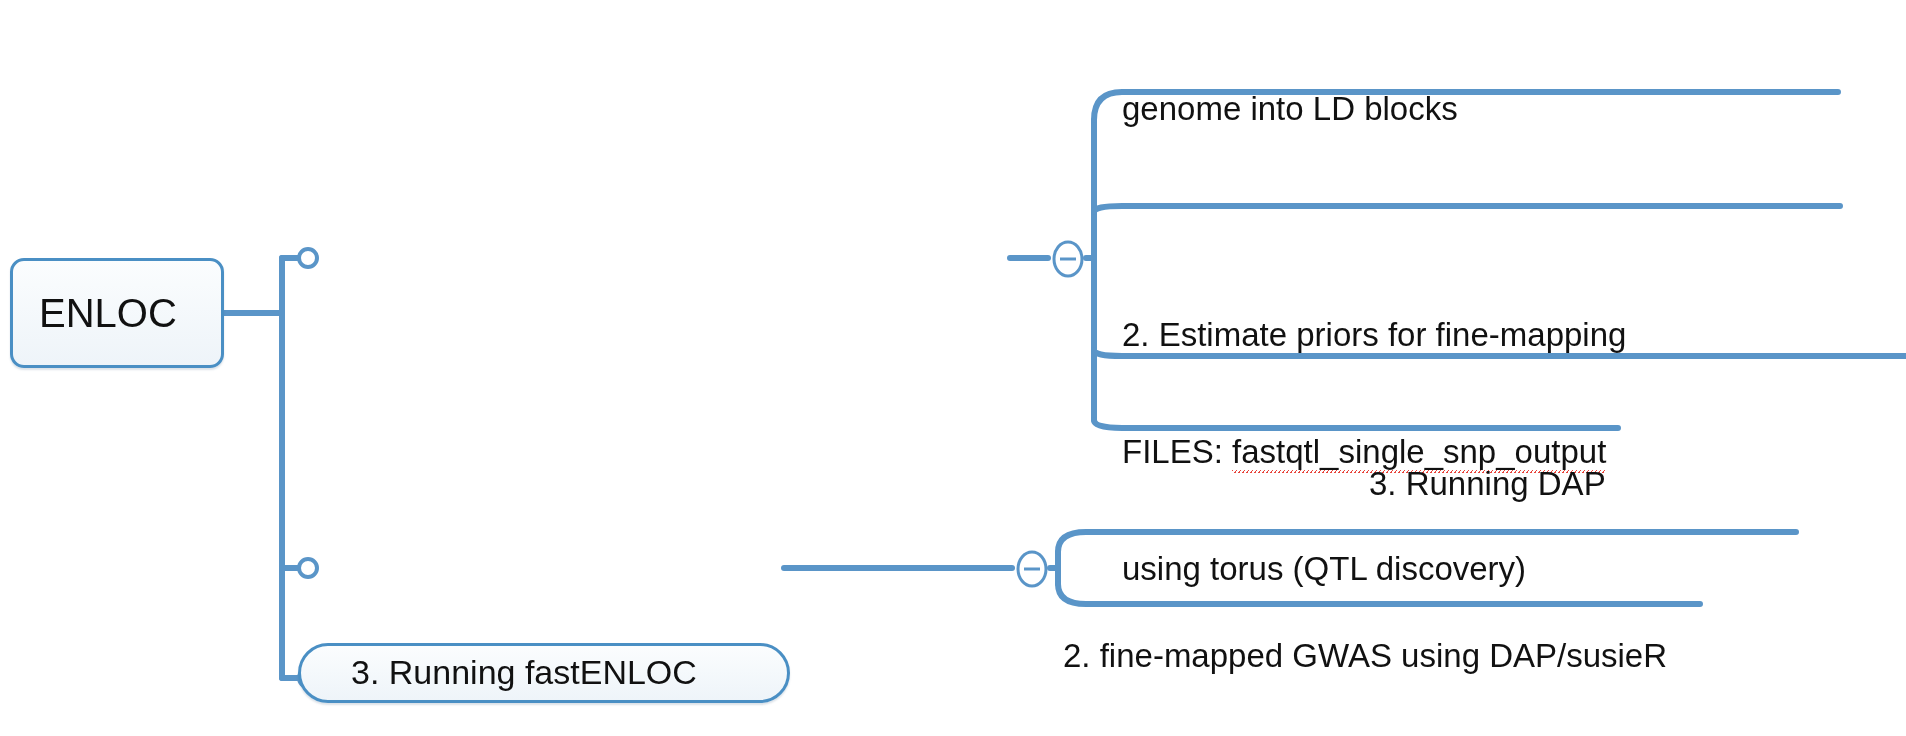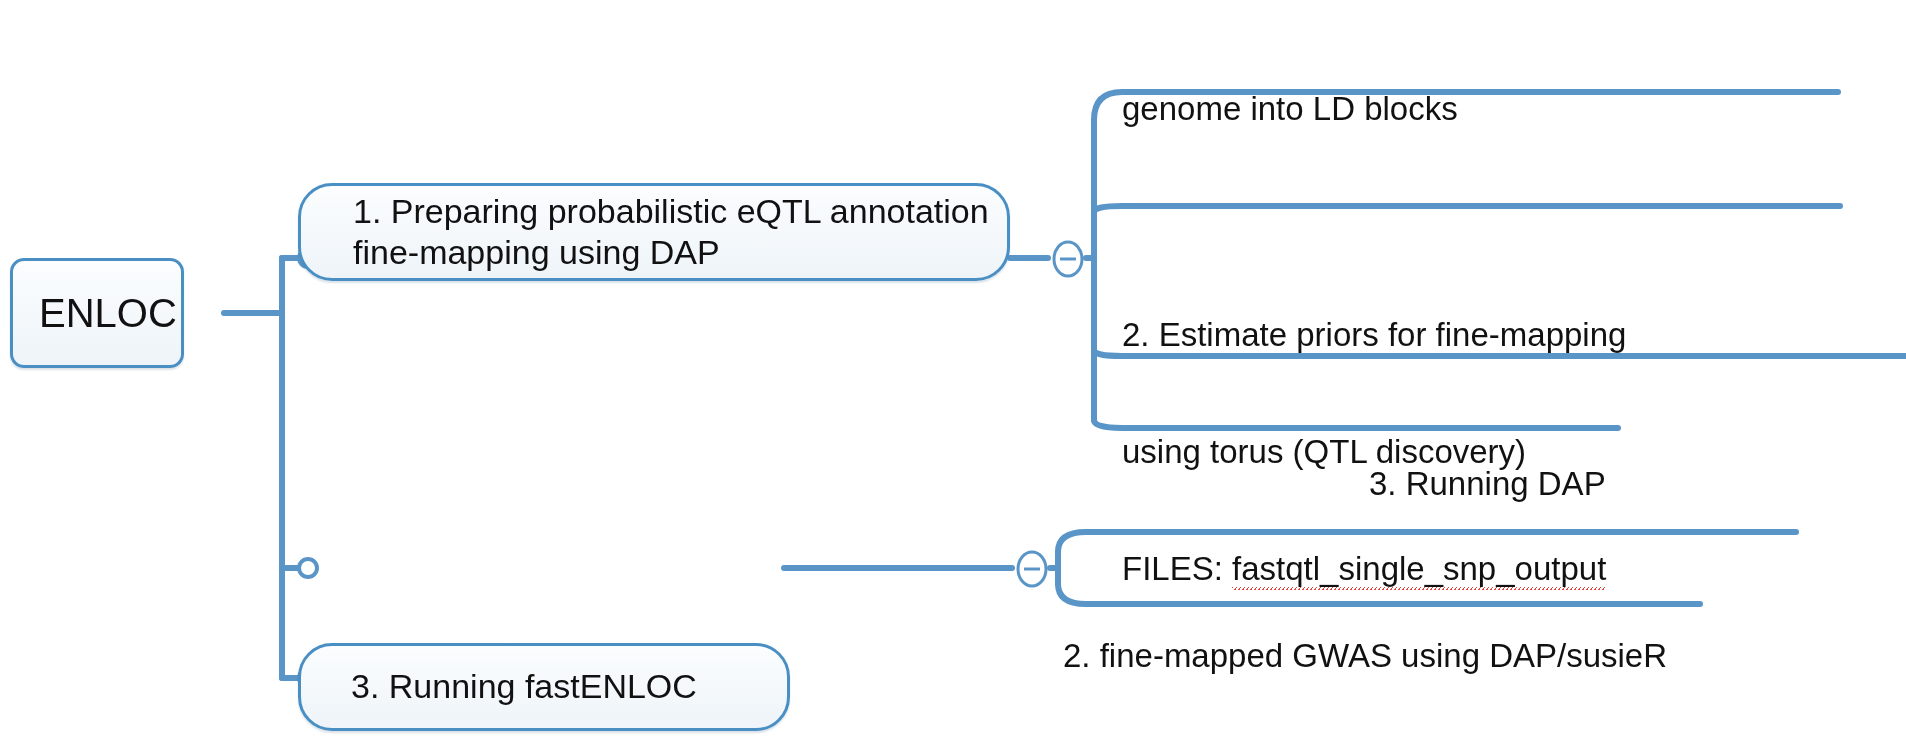--- a/index.html
+++ b/index.html
@@ -24,35 +24,35 @@
     background:linear-gradient(180deg,#fbfdfe 0%, #eef4f9 100%);
     box-shadow:0 2px 2px rgba(80,110,140,.20);
     display:flex;align-items:center;
     color:#111;
     white-space:pre;
     line-height:1.22;
   }
   .node .txt{display:block;}
 
   #root-node{
-    left:10px;top:258px;width:174px;height:110px;
+    left:10px;top:258px;width:214px;height:110px;
     border-radius:14px;
     font-size:40px;
     padding-left:26px;
   }
   #branch-1{
     left:298px;top:183px;width:712px;height:98px;
     font-size:34px;padding-left:52px;
   }
   #branch-2{
     left:298px;top:533px;width:486px;height:68px;
     font-size:34px;padding-left:50px;
   }
   #branch-3{
-    left:298px;top:643px;width:492px;height:88px;
+    left:298px;top:643px;width:492px;height:60px;
     font-size:34px;padding-left:50px;
   }
 
   
   .leaf{
     position:absolute;
     font-size:33px;
     line-height:1.18;
     color:#111;
     white-space:pre;
@@ -119,23 +119,20 @@
       <circle cx="308" cy="258" r="9"></circle>
       <circle cx="308" cy="568" r="9"></circle>
       <circle cx="308" cy="678" r="9"></circle>
     </g>
   </svg>
 
   <div class="node" id="root-node">
     <span class="txt">ENLOC</span>
   </div>
 
-  <div class="node" id="branch-1">
-    <span class="txt"><span>1. Preparing probabilistic eQTL annotation</span><br><span>fine-mapping using DAP</span></span>
-  </div>
 
 
   <div class="node" id="branch-3">
     <span class="txt">3. Running fastENLOC</span>
   </div>
 
   <svg style="position:absolute;left:1048px;top:238px;width:40px;height:42px;" viewBox="0 0 40 42" xmlns="http://www.w3.org/2000/svg">
     <ellipse cx="20" cy="21" rx="14" ry="17" fill="#ffffff" stroke="#5A95C8" stroke-width="3"></ellipse>
     <line x1="12" y1="21" x2="28" y2="21" stroke="#5A95C8" stroke-width="3"></line>
   </svg>
@@ -145,22 +142,22 @@
     <line x1="12" y1="21" x2="28" y2="21" stroke="#5A95C8" stroke-width="3"></line>
   </svg>
 
   <div class="leaf" id="leaf-1-0">
     <span class="txt">genome into LD blocks</span>
   </div>
 
 
   <div class="leaf" id="leaf-1-2">
     <span class="txt">2. Estimate priors for fine-mapping</span>
+    <span class="txt"><span>FILES: </span><span class="sq">fastqtl_single_snp_output</span></span>
     <span class="txt">using torus (QTL discovery)</span>
-    <span class="txt"><span>FILES: </span><span class="sq">fastqtl_single_snp_output</span></span>
   </div>
 
   <div class="leaf" id="leaf-1-3">
     <span class="txt">3. Running DAP</span>
   </div>
 
 
   <div class="leaf" id="leaf-2-1">
     <span class="txt">2. fine-mapped GWAS using DAP/susieR</span>
   </div>

